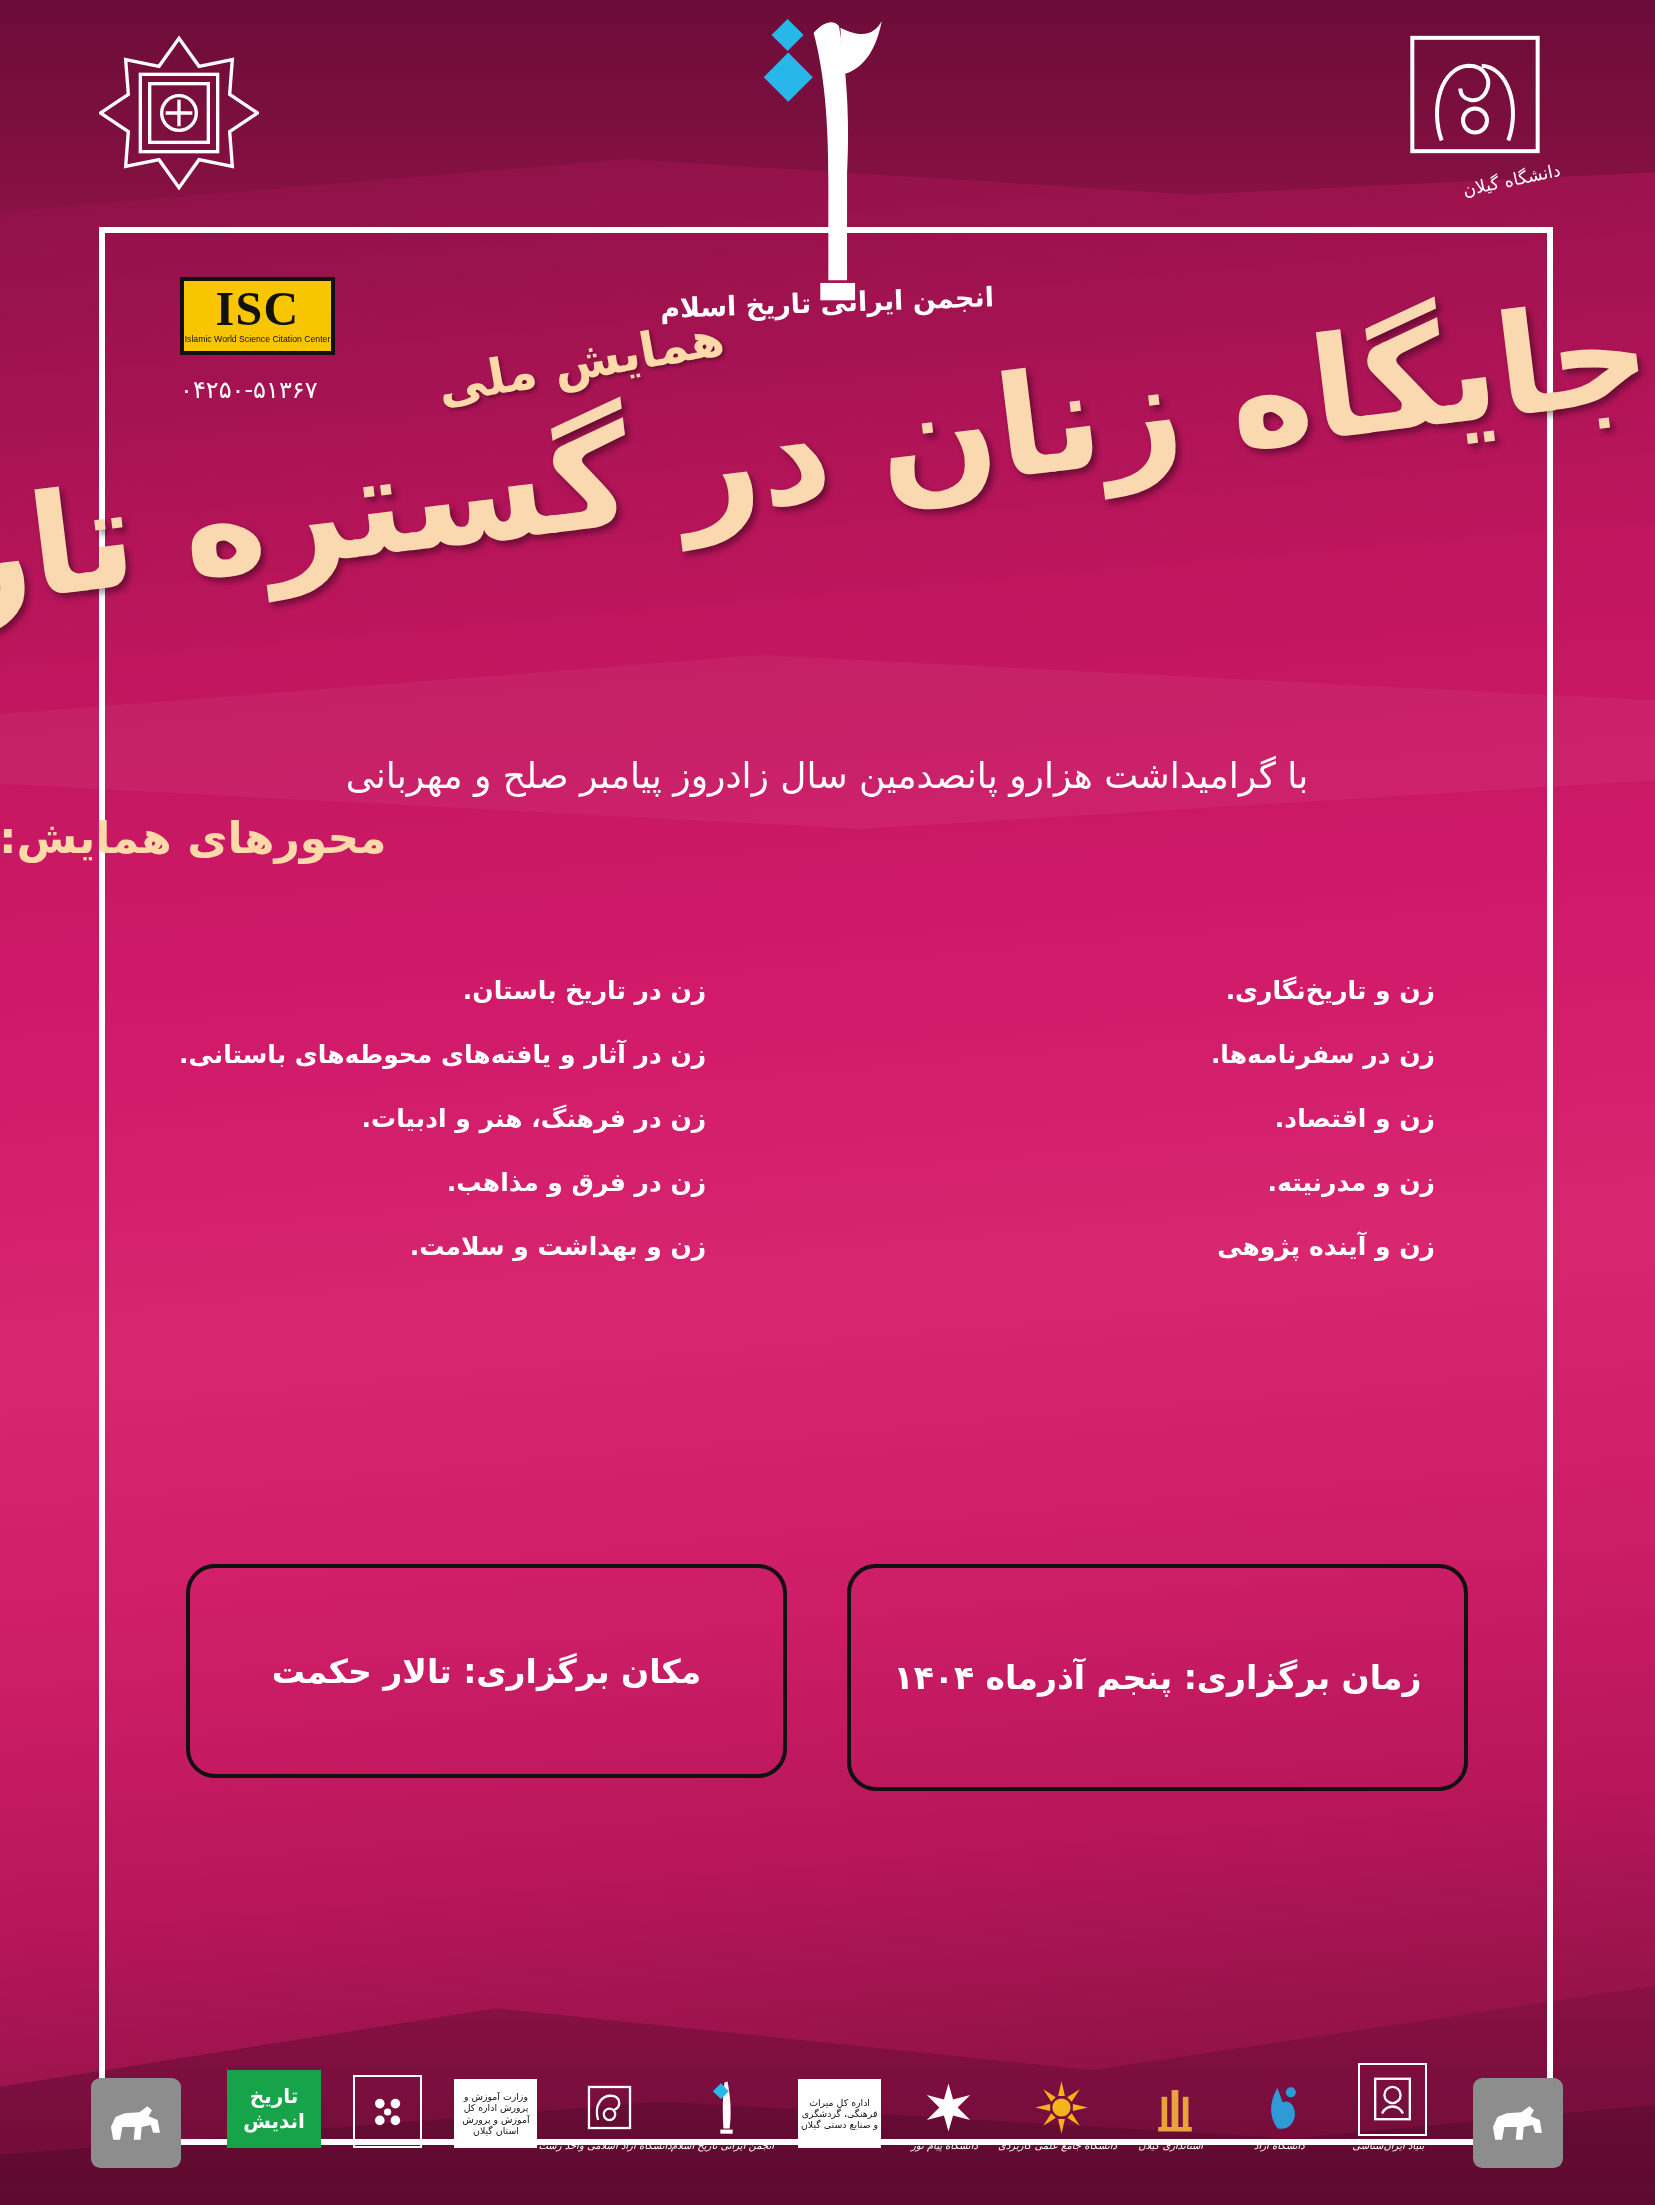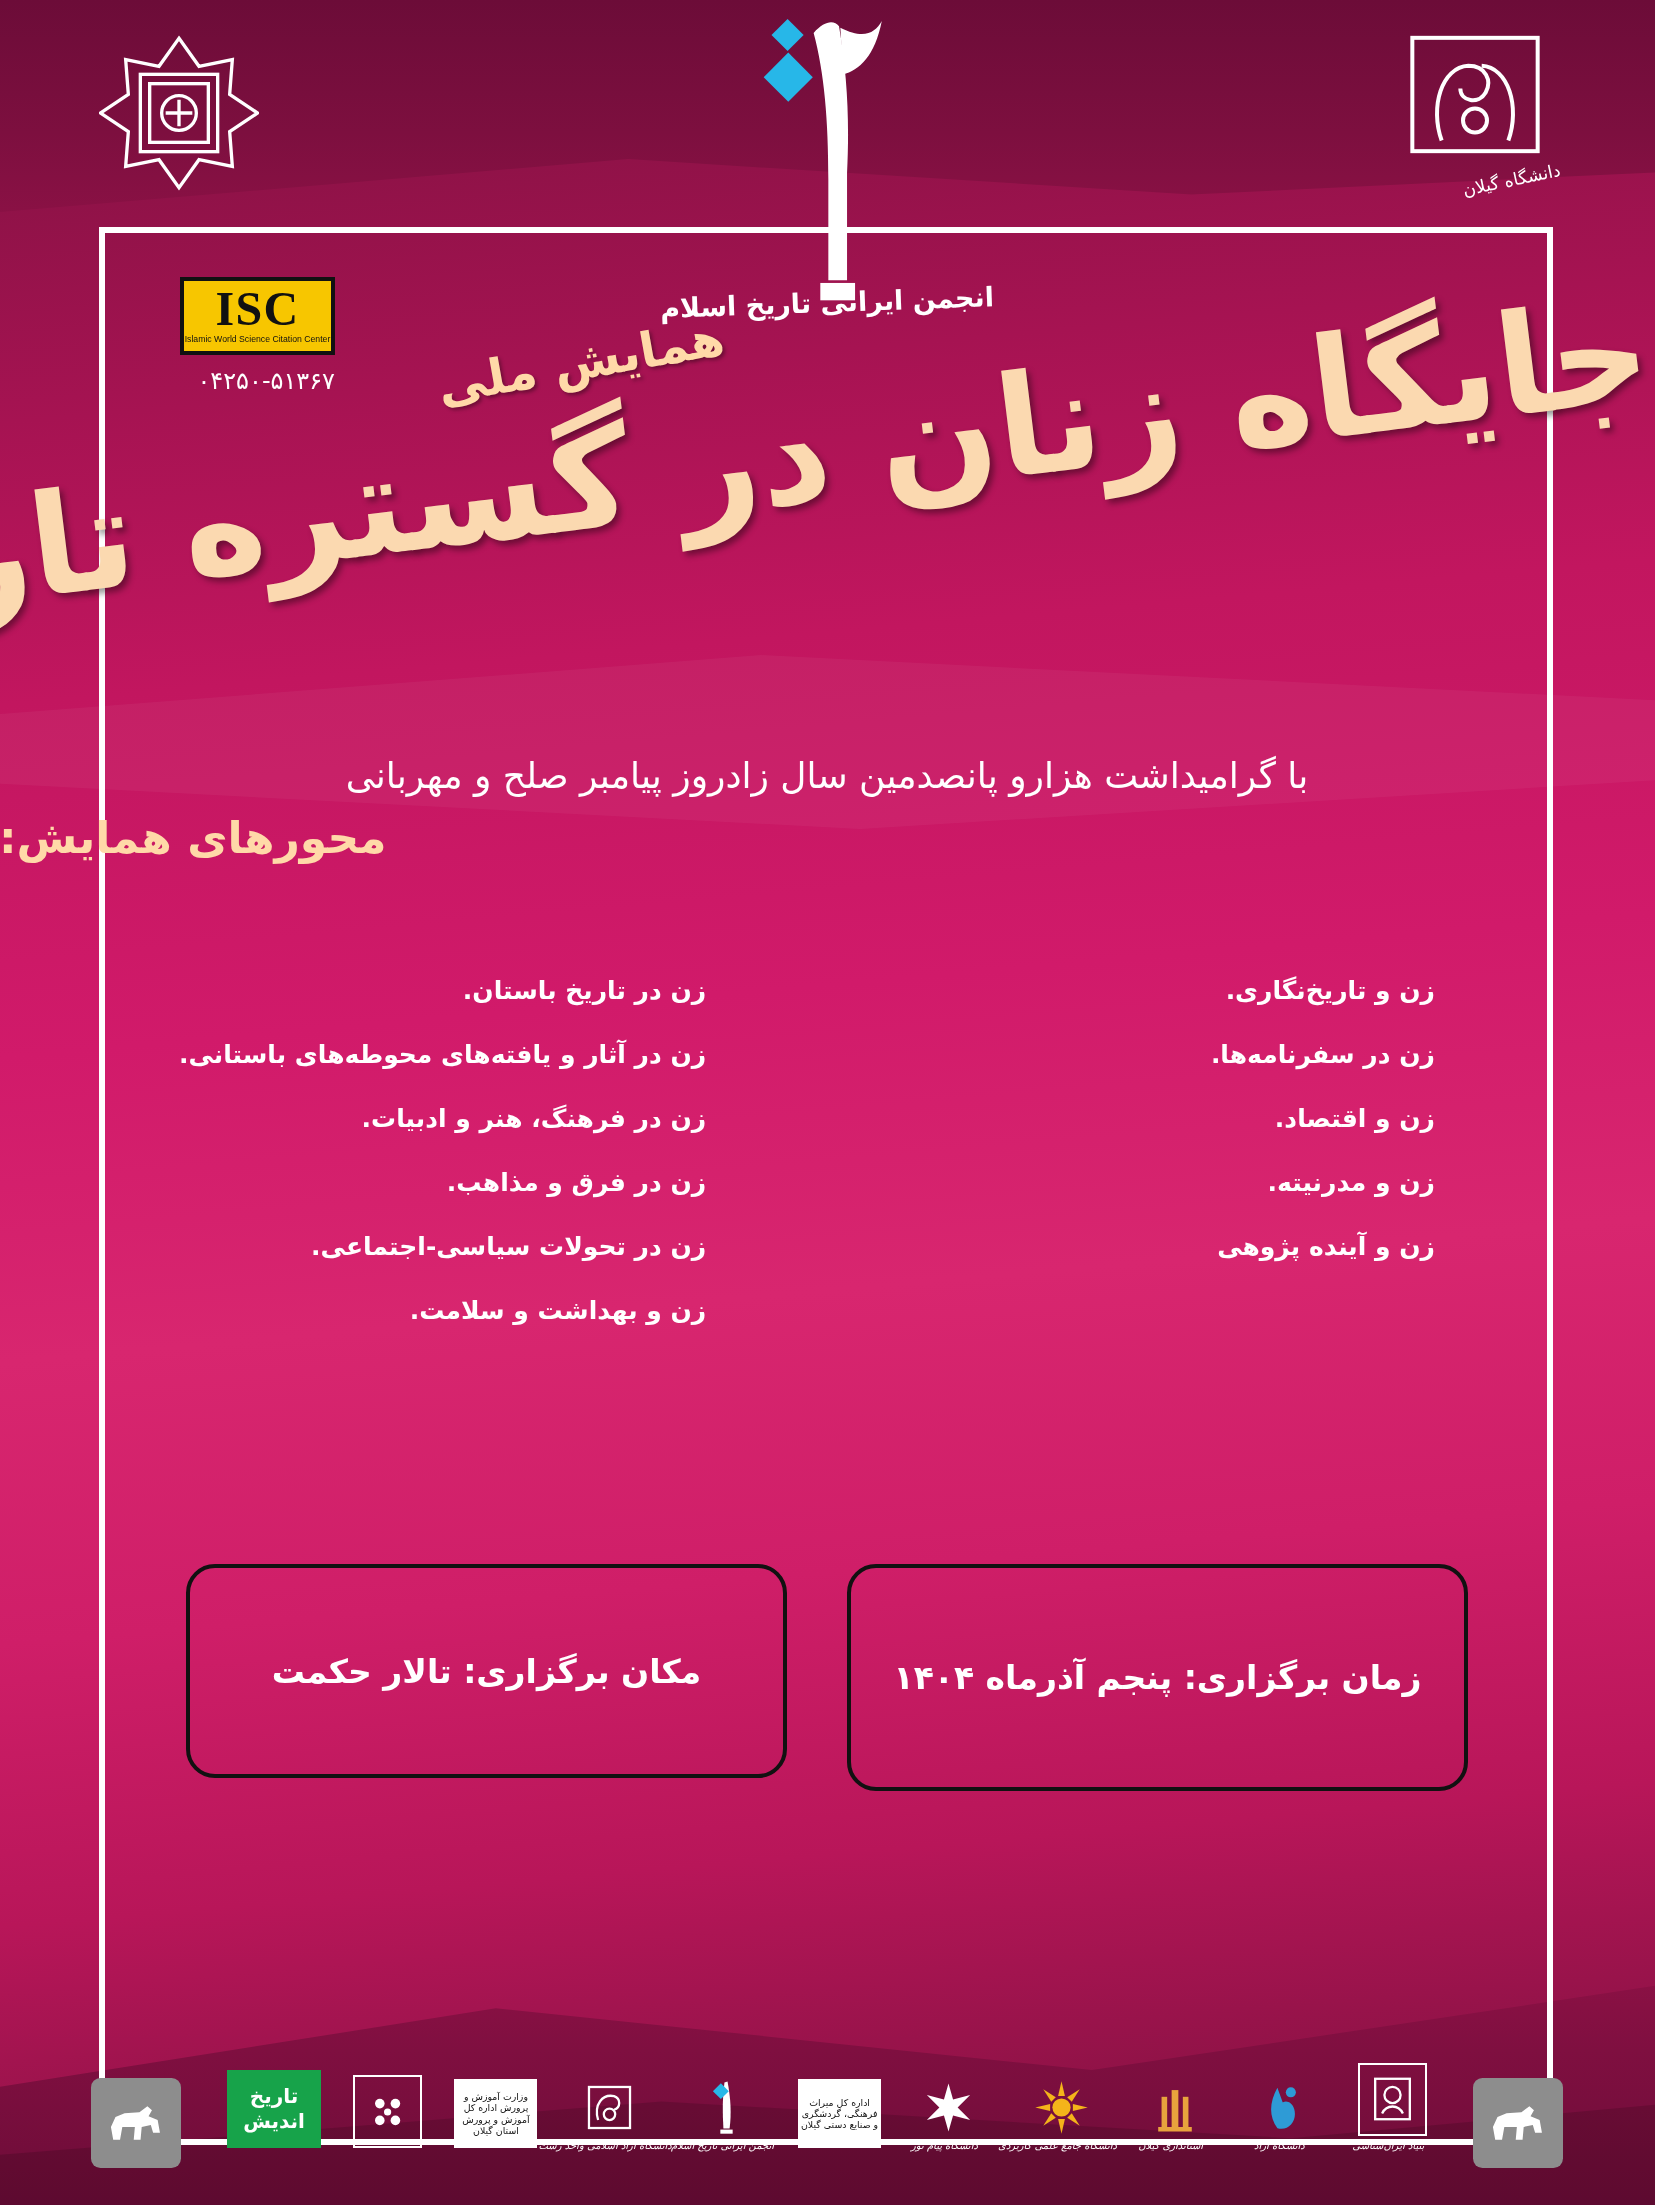--- a/index.html
+++ b/index.html
@@ -131,22 +131,22 @@
   }
   .isc-box .isc-sub {
     font-size: 8.7px;
     color: #111;
     margin-top: 1.3px;
     font-family: "Liberation Sans", sans-serif;
   }
   .isc-code {
     color: #ffffff;
     font-size: 24px;
-    text-align: right;
-    margin-top: 12px;
+    text-align: left;
+    margin-top: 21px;
     letter-spacing: 1.3px;
   }
 
   
   .kicker {
     position: absolute;
     right: 929px;
     top: 334px;
     color: #ffd9a8;
     font-size: 49px;
@@ -409,21 +409,20 @@
       <div class="topic-item">زن در سفرنامه‌ها.</div>
       <div class="topic-item">زن و اقتصاد.</div>
       <div class="topic-item">زن و مدرنیته.</div>
       <div class="topic-item">زن و آینده پژوهی</div>
     </div>
     <div class="topic-col right">
       <div class="topic-item">زن در تاریخ باستان.</div>
       <div class="topic-item">زن در آثار و یافته‌های محوطه‌های باستانی.</div>
       <div class="topic-item">زن در فرهنگ، هنر و ادبیات.</div>
       <div class="topic-item">زن در فرق و مذاهب.</div>
-      <div class="topic-item">زن در تحولات سیاسی-اجتماعی.</div>
       <div class="topic-item">زن و بهداشت و سلامت.</div>
     </div>
   </div>
 
   <div class="info-boxes">
     <div class="info-box date">زمان برگزاری: پنجم آذرماه ۱۴۰۴</div>
     <div class="info-box place">مکان برگزاری: تالار حکمت</div>
   </div>
 
   <div class="sponsors">

